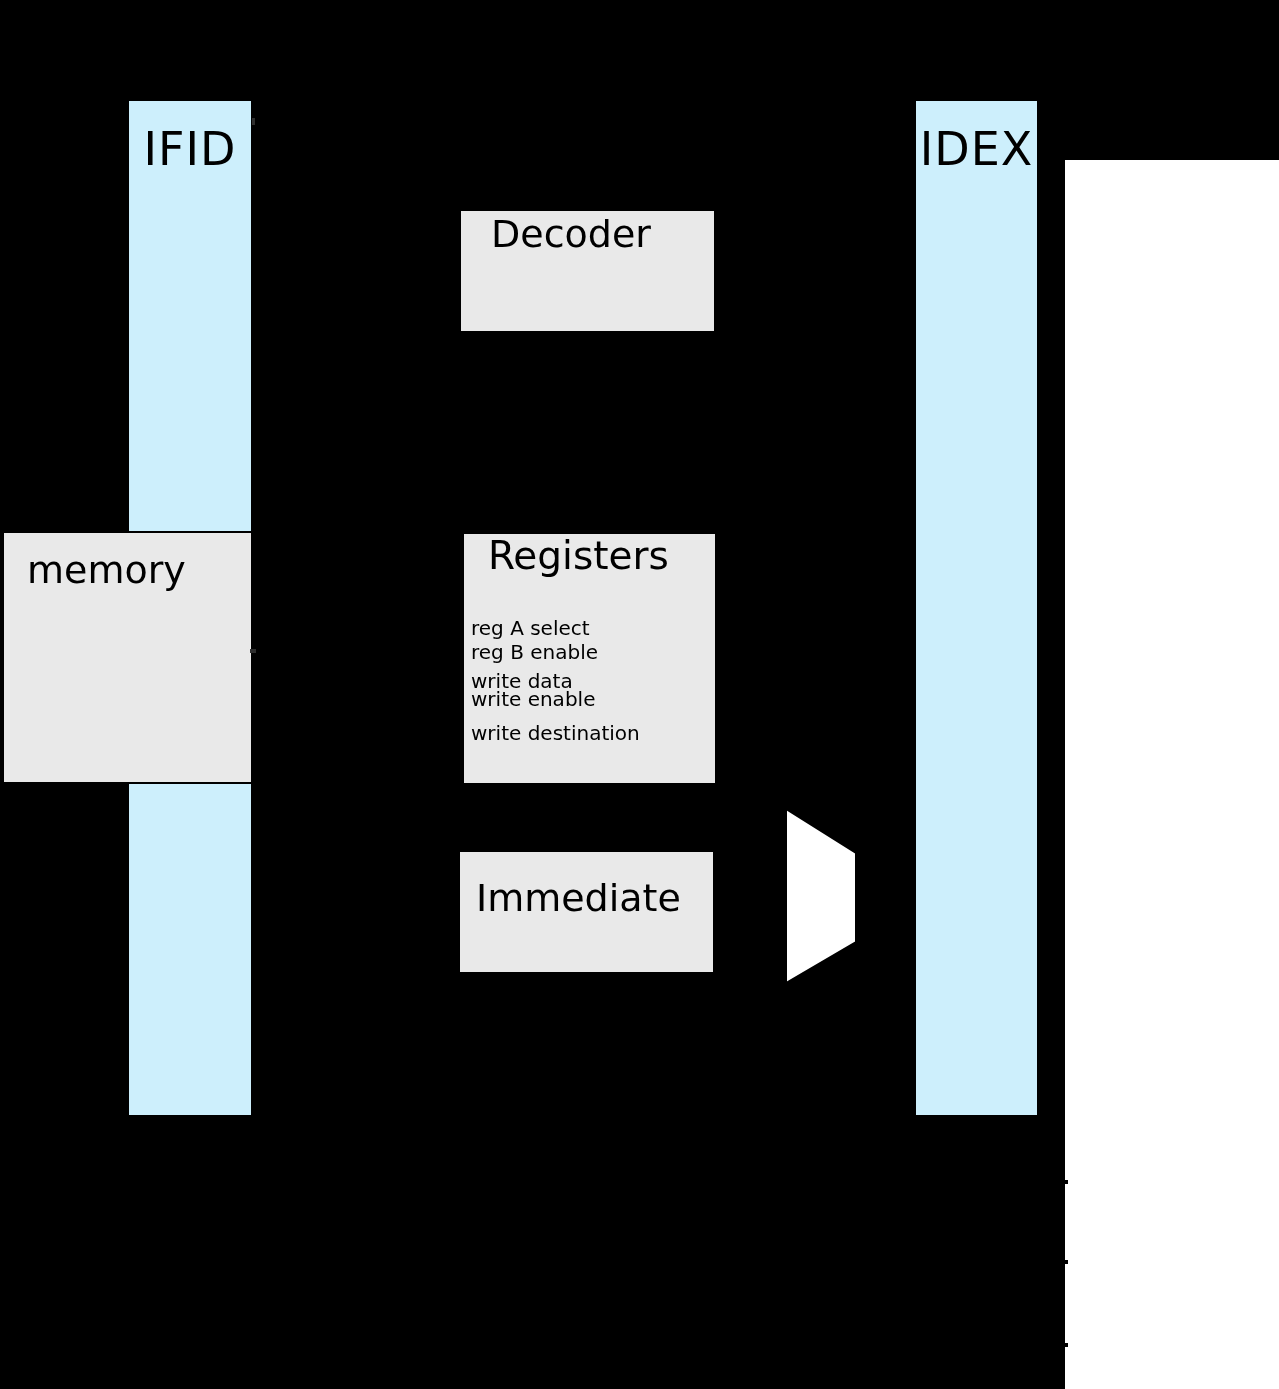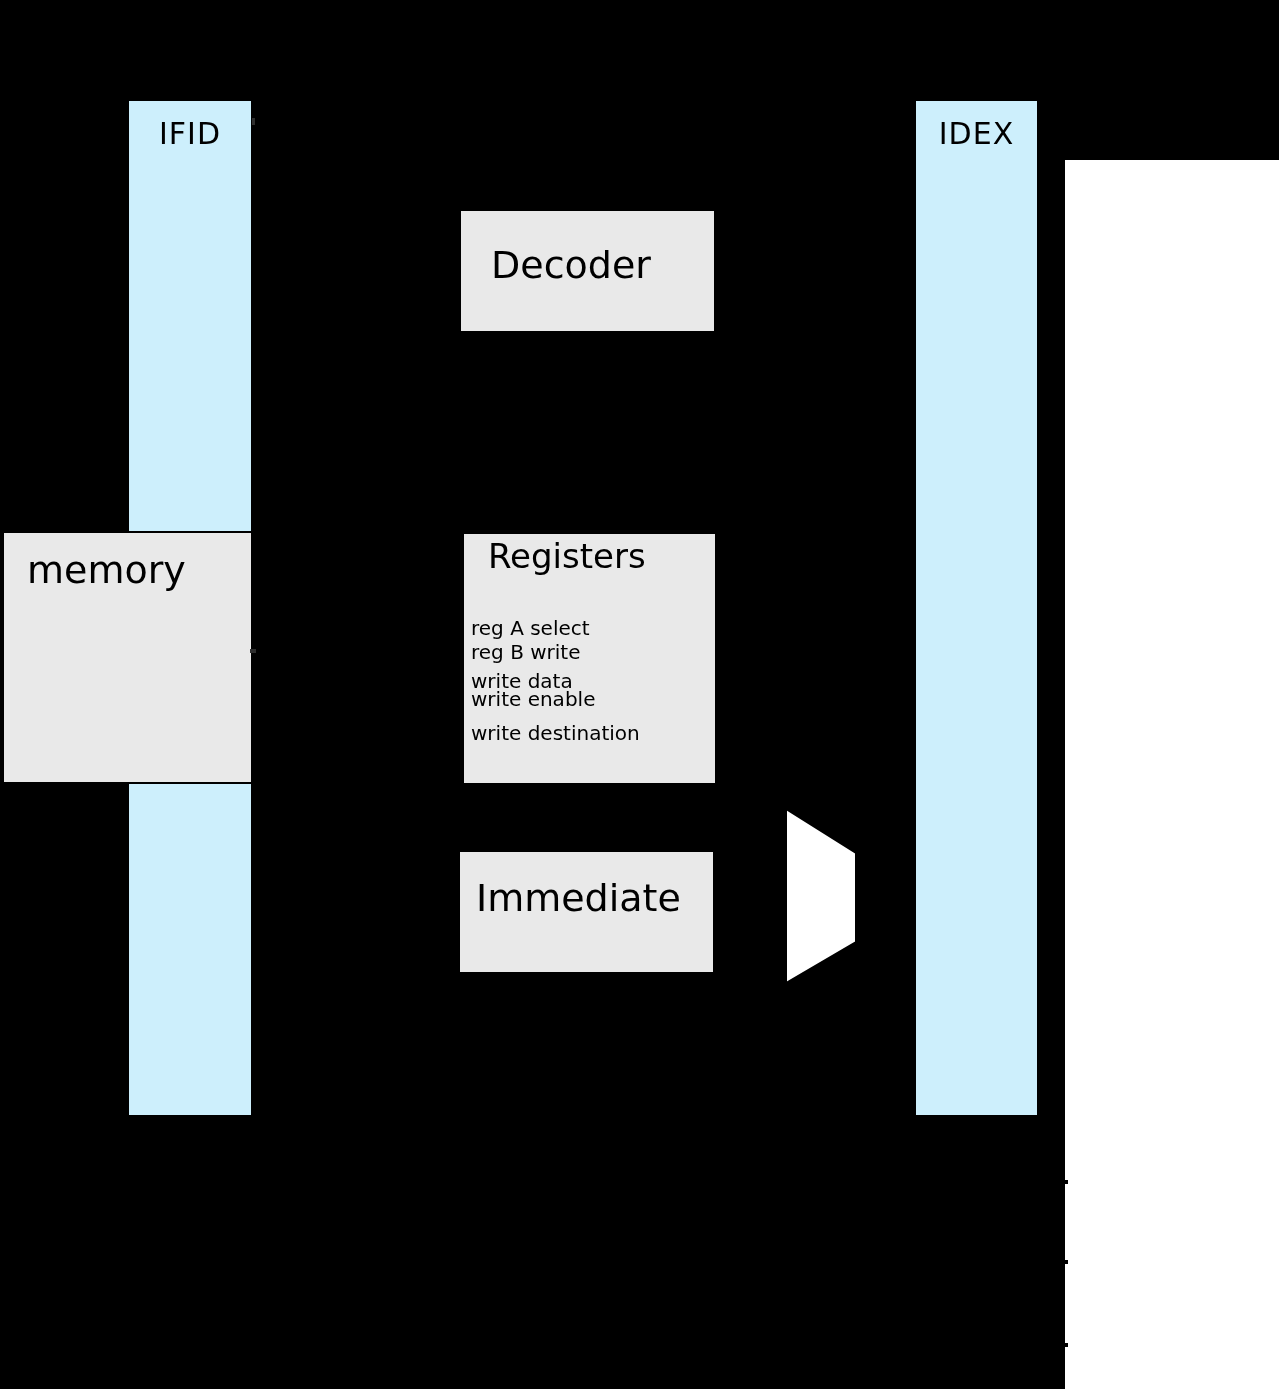--- a/index.html
+++ b/index.html
@@ -56,58 +56,58 @@
     background: var(--c-pipeline-register-fill, #cdeffc);
     border: 2px solid var(--c-outline, #000000);
     box-sizing: border-box;
     z-index: 1;
   }
   .preg.ifid { left: 127px; width: 126px; }
   .preg.idex { left: 914px; width: 125px; }
   .preg-label {
     display: block;
     text-align: center;
-    padding-top: 13px;
-    font-size: 30px;
+    padding-top: 28px;
+    font-size: 46px;
     line-height: 40px;
     letter-spacing: 1px;
   }
 
   
   .block {
     position: absolute;
     background: var(--c-block-fill, #e9e9e9);
     border: 2px solid var(--c-outline, #000000);
     box-sizing: border-box;
     z-index: 2;
   }
   .block .big {
     font-size: 38px;
     line-height: 46px;
   }
 
   .block.decoder {
     left: 459px; top: 209px; width: 257px; height: 124px;
-    display: flex; align-items: center;
+    display: flex; 
     padding-left: 30px; padding-bottom: 12px;
   }
 
   .block.imem {
     left: 2px; top: 531px; width: 251px; height: 253px;
     padding: 13px 0 0 23px;
   }
   .block.imem .big { line-height: 48px; }
 
   .block.registers {
     left: 462px; top: 532px; width: 255px; height: 253px;
   }
   .block.registers .title {
     position: absolute;
     left: 24px; top: 2px;
-    font-size: 34px; line-height: 40px;
+    font-size: 39px; line-height: 40px;
   }
   .port {
     position: absolute;
     left: 7px;
     font-size: 20px;
     line-height: 20px;
     white-space: nowrap;
   }
   .port.p0 { top: 84px; }
   .port.p1 { top: 108px; }
@@ -154,21 +154,21 @@
     <span class="big">Decoder</span>
   </div>
 
   <div class="block imem">
     <div class="big">memory</div>
   </div>
 
   <div class="block registers">
     <span class="title">Registers</span>
     <span class="port p0">reg A select</span>
-    <span class="port p1">reg B write</span>
+    <span class="port p1">reg B enable</span>
     <span class="port p2">write data</span>
     <span class="port p3">write enable</span>
     <span class="port p4">write destination</span>
   </div>
 
   <div class="block immediate">
     <span class="big">Immediate</span>
   </div>
 
   <svg class="mux" width="76" height="178" viewBox="0 0 76 178">

